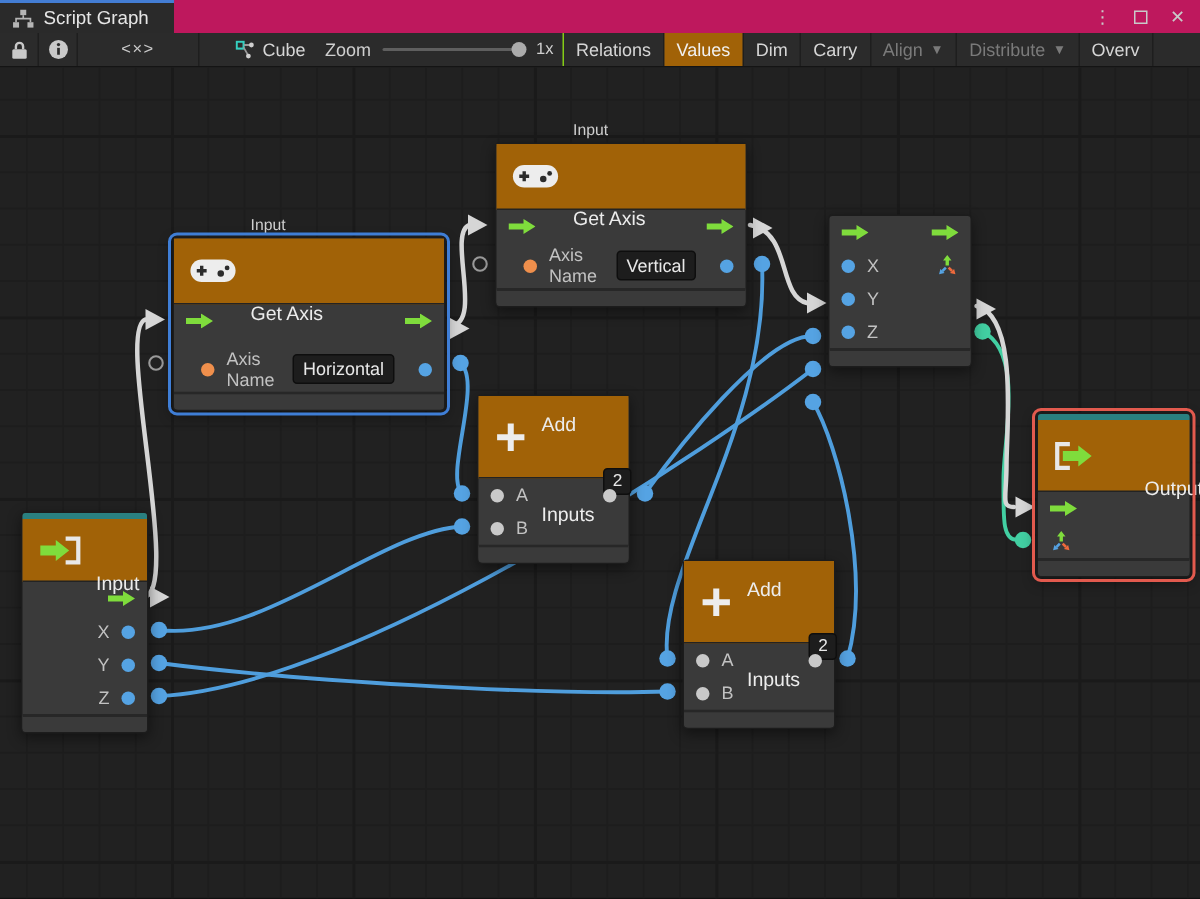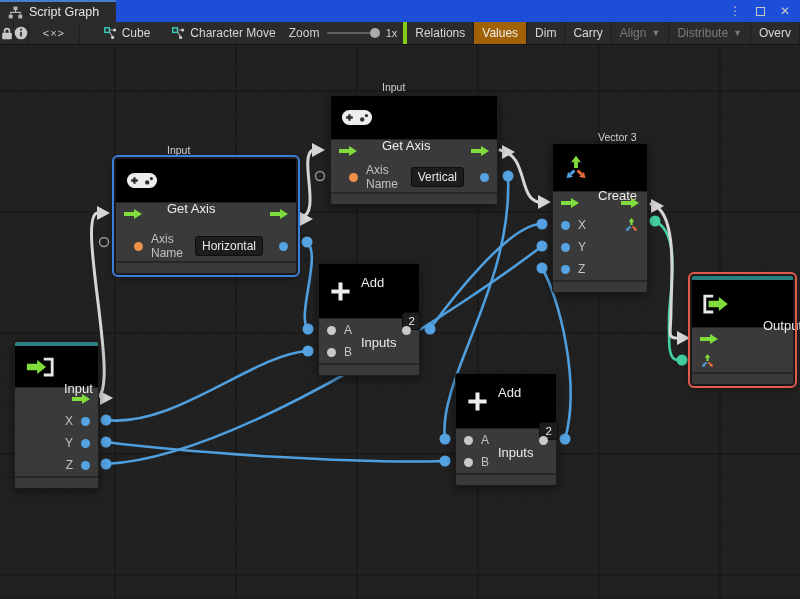--- a/index.html
+++ b/index.html
@@ -1,19 +1,19 @@
 <!DOCTYPE html>
 <html><head>
 <meta charset="utf-8">
 <style>
   html,body{margin:0;padding:0;background:#000;}
   .window{position:relative;width:800px;height:599px;overflow:hidden;
     font-family:"Liberation Sans",sans-serif;background:#212121;-webkit-font-smoothing:antialiased;}
   
-  .tabbar{position:absolute;left:0;top:0;width:800px;height:22px;background:#1d4ed8;display:flex;}
+  .tabbar{position:absolute;left:0;top:0;width:800px;height:22px;background:#be185d;display:flex;}
   .tab{width:116px;height:22px;background:#2a2a2a;border-top:2px solid #437dd4;
        display:flex;align-items:center;gap:6px;padding-left:8px;box-sizing:border-box;}
   .tab-label{font-size:12.5px;color:#e6e6e6;white-space:nowrap;}
   .win-controls{margin-left:auto;display:flex;align-items:center;gap:15px;padding-right:10px;color:#c9c9c9;}
   .wc{font-size:12px;line-height:12px;cursor:default;}
   .wc-box{width:9px;height:9px;border:1.5px solid #c9c9c9;display:inline-block;box-sizing:border-box;}
   
   .toolbar{position:absolute;left:0;top:22px;width:800px;height:23px;background:#2b2b2b;
     border-bottom:1px solid #141414;display:flex;align-items:stretch;overflow:hidden;box-sizing:border-box;}
   .tb-btn{display:flex;align-items:center;justify-content:center;padding:0 8px;
@@ -38,21 +38,21 @@
       linear-gradient(90deg,#1d1d1d 1px,transparent 1px);
     background-size:121px 121px,121px 121px,24.2px 24.2px,24.2px 24.2px;
     background-position:114px 45px,114px 45px,114px 45px,114px 45px;}
   .wires{position:absolute;left:0;top:0;width:800px;height:554px;}
   
   .node{position:absolute;background:#3a3a3a;border:1px solid #1c1c1c;border-radius:3px;
     box-shadow:0 3px 9px rgba(0,0,0,.45);box-sizing:border-box;}
   .node.sel-blue{outline:2px solid #3f7ed6;outline-offset:1px;}
   .node.sel-red{outline:2px solid #e25a4e;outline-offset:1px;}
   .topbar{height:4px;background:#2a8080;border-radius:2px 2px 0 0;}
-  .hdr{background:#000000;border-bottom:1px solid #232323;display:flex;align-items:center;
+  .hdr{background:#a16207;border-bottom:1px solid #232323;display:flex;align-items:center;
     gap:9px;padding:0 10px;box-sizing:border-box;}
   .hdr-lines{display:flex;flex-direction:column;justify-content:center;line-height:1.25;}
   .cat{font-size:10.5px;color:#cfcfcf;}
   .ttl{font-size:13px;color:#ececec;margin-top:44px;}
   .inputs-line{display:flex;align-items:center;gap:6px;}
   .ftr{border-top:2px solid #272727;height:10px;background:#3a3a3a;border-radius:0 0 3px 3px;}
   .row{display:flex;align-items:center;height:22px;padding:0 8px;gap:8px;
     font-size:12px;color:#c2c2c2;box-sizing:border-box;}
   .row.tall{height:30px;padding-left:18px;}
   .spacer{flex:1;}
@@ -113,37 +113,26 @@
       <span class="icn">
         <svg width="13" height="13" viewBox="0 0 13 13">
           <rect x="0.8" y="0.8" width="4.6" height="4.6" fill="none" stroke="#35d0c0" stroke-width="1.4"></rect>
           <path d="M5.4 4.6 L8.2 9.4 M5.6 3 H9.6" stroke="#9a9a9a" stroke-width="1.2" fill="none"></path>
           <circle cx="10.6" cy="3" r="1.6" fill="#cfcfcf"></circle>
           <circle cx="8.6" cy="10.4" r="1.6" fill="#cfcfcf"></circle>
         </svg>
       </span>
       <span>Cube</span>
     </div>
-    <div class="crumb" style="margin-left:22px;">
-      <span class="icn">
-        <svg width="13" height="13" viewBox="0 0 13 13">
-          <rect x="0.8" y="0.8" width="4.6" height="4.6" fill="none" stroke="#35d0c0" stroke-width="1.4"></rect>
-          <path d="M5.4 4.6 L8.2 9.4 M5.6 3 H9.6" stroke="#9a9a9a" stroke-width="1.2" fill="none"></path>
-          <circle cx="10.6" cy="3" r="1.6" fill="#cfcfcf"></circle>
-          <circle cx="8.6" cy="10.4" r="1.6" fill="#cfcfcf"></circle>
-        </svg>
-      </span>
-      <span>Character Move</span>
-    </div>
     <span class="tb-label" style="margin-left:13px;">Zoom</span>
     <div class="zoom-track" style="margin-left:8px;">
       <div class="zoom-handle"></div>
     </div>
     <span class="zoom-val" style="margin-left:10px;margin-right:6px;">1x</span>
-    <div class="tb-btn" style="border-left:4px solid #84cc16;text-align:right;">Relations</div>
+    <div class="tb-btn" style="border-left:1px solid #84cc16;text-align:right;">Relations</div>
     <div class="tb-btn active">Values</div>
     <div class="tb-btn">Dim</div>
     <div class="tb-btn">Carry</div>
     <div class="tb-btn disabled">
       <span>Align</span>
         <span class="caret">▼</span>
     </div>
     <div class="tb-btn disabled">
       <span>Distribute</span>
         <span class="caret">▼</span>
@@ -356,35 +345,20 @@
         <span class="dot gray"></span>
       </div>
       <div class="row">
         <span class="dot gray"></span>
         <span>B</span>
       </div>
       <div class="ftr"></div>
     </div>
 
     <div class="node" style="left:552px;top:98px;width:96px;">
-      <div class="hdr" style="height:48px;">
-        <span class="icn">
-          <svg width="26" height="28" viewBox="0 0 16 16">
-            <path d="M8 0.5 L11 4.5 H9.2 V8 H6.8 V4.5 H5 Z" fill="#7fdc3c"></path>
-            <path d="M7 9.5 L4.6 11.9" stroke="#55a3e3" stroke-width="1.8"></path>
-            <path d="M2.2 14.3 L3.1 10.4 L6.1 13.4 Z" fill="#55a3e3"></path>
-            <path d="M9 9.5 L11.4 11.9" stroke="#ef6a3c" stroke-width="1.8"></path>
-            <path d="M13.8 14.3 L12.9 10.4 L9.9 13.4 Z" fill="#ef6a3c"></path>
-          </svg>
-        </span>
-        <span class="hdr-lines">
-          <span class="cat">Vector 3</span>
-          <span class="ttl">Create</span>
-        </span>
-      </div>
       <div class="row">
         <span class="icn">
           <svg width="18" height="10" viewBox="0 0 18 10">
               <path d="M0 3h10V0l8 5-8 5V7H0z" fill="#7fdc3c"></path>
             </svg>
         </span>
         <span class="spacer"></span>
         <span class="icn">
           <svg width="18" height="10" viewBox="0 0 18 10">
               <path d="M0 3h10V0l8 5-8 5V7H0z" fill="#7fdc3c"></path>

